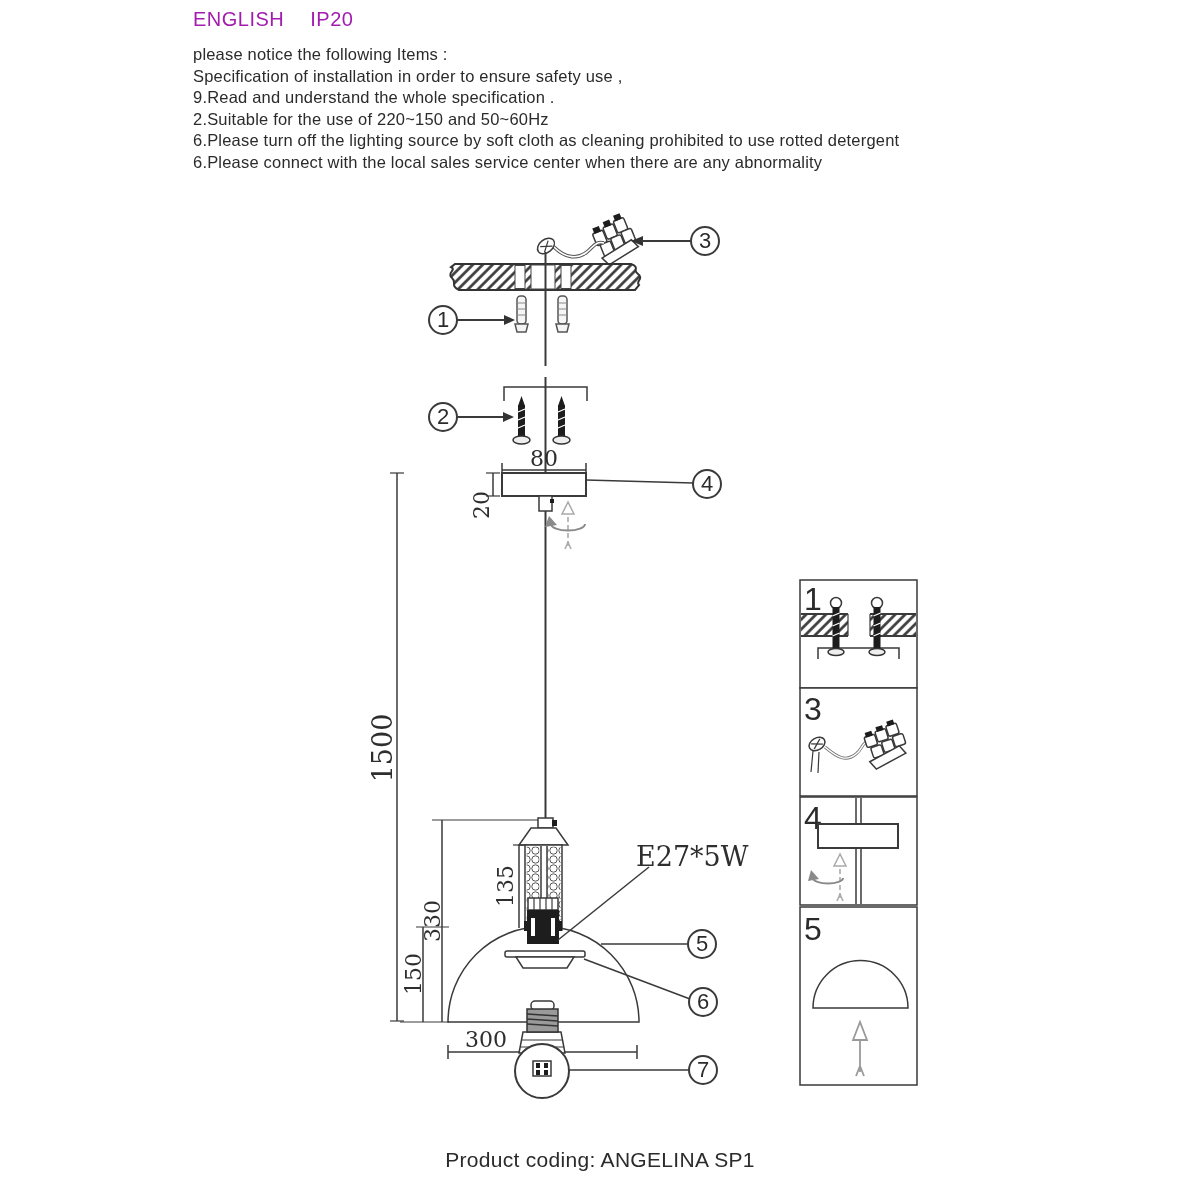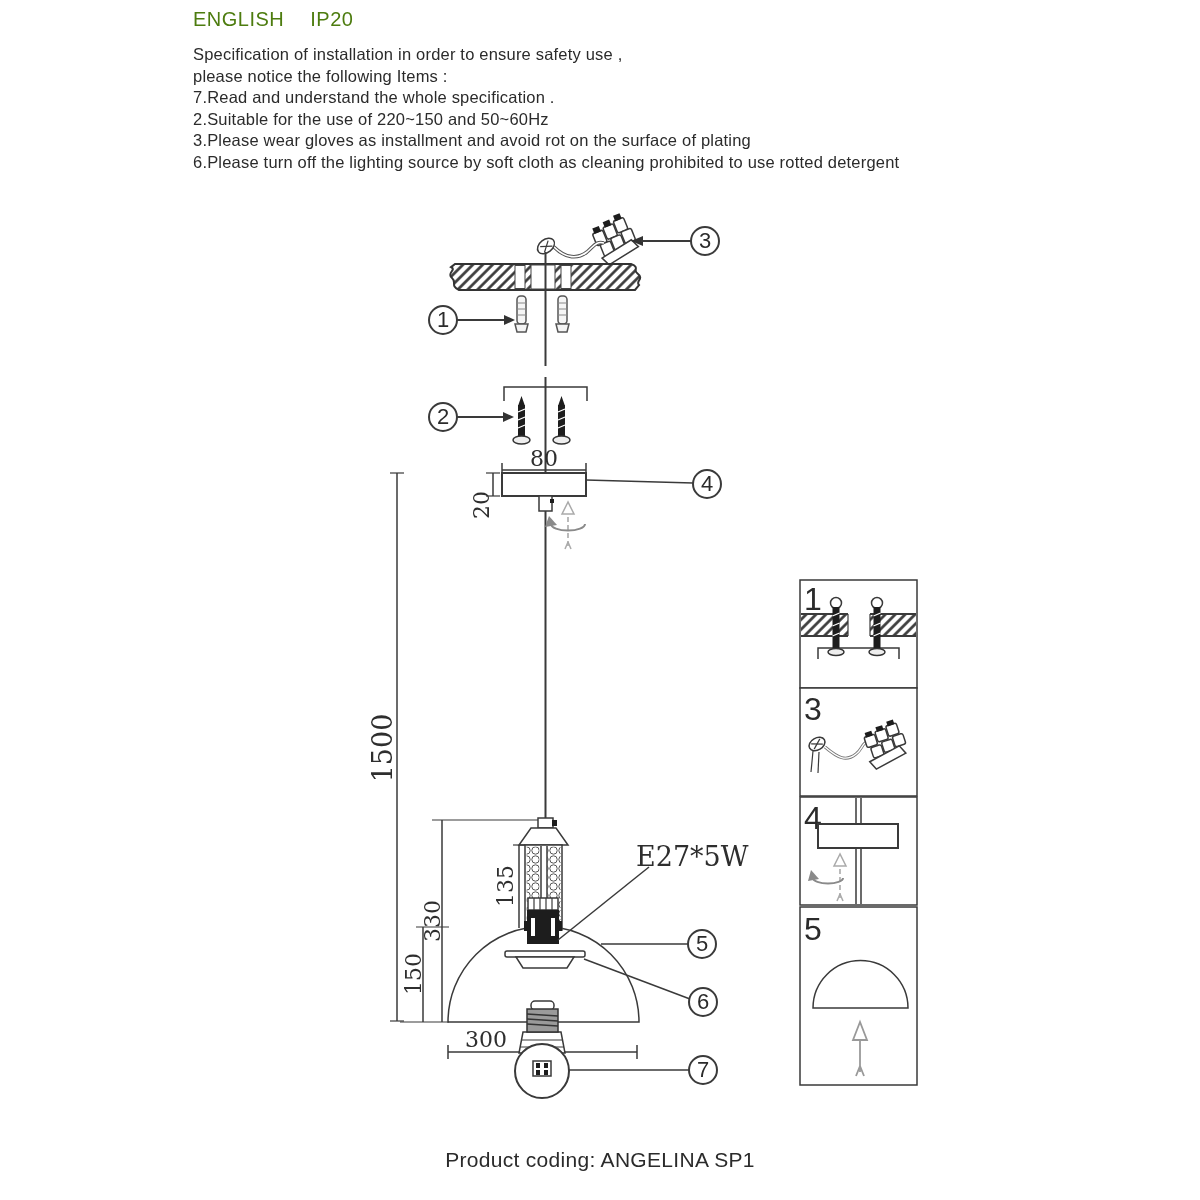--- a/index.html
+++ b/index.html
@@ -1,19 +1,19 @@
 <!DOCTYPE html>
 <html><head>
 <meta charset="utf-8">
 <style>
   html,body{margin:0;padding:0;}
   body{width:1200px;height:1200px;background:#ffffff;position:relative;
        font-family:"Liberation Sans", sans-serif;color:#2d2d2d;overflow:hidden;}
   .page{position:absolute;inset:0;}
-  .hdr{position:absolute;left:193px;top:8px;font-size:20px;color:#4d7c0f;letter-spacing:.5px;}
+  .hdr{position:absolute;left:193px;top:8px;font-size:20px;color:#a21caf;letter-spacing:.5px;}
   .hdr .gap{display:inline-block;width:26px;}
   .spec{position:absolute;left:193px;top:44px;font-size:16.5px;line-height:21.6px;color:#2b2b2b;letter-spacing:.2px;white-space:nowrap;}
   .footer{position:absolute;left:0;top:1148px;width:1200px;text-align:center;font-size:21px;color:#2b2b2b;letter-spacing:.3px;}
   svg{position:absolute;left:0;top:0;}
   
   .ln{stroke:#3a3a3a;stroke-width:1.5;fill:none;}
   .ln2{stroke:#3a3a3a;stroke-width:2;fill:none;}
   .thin{stroke:#3a3a3a;stroke-width:1.2;fill:none;}
   .shape{stroke:#3a3a3a;stroke-width:1.5;fill:#ffffff;}
   .shape2{stroke:#3a3a3a;stroke-width:2;fill:#ffffff;}
@@ -26,26 +26,26 @@
 </head>
 <body>
 
 <div class="page">
 
   <div class="hdr">
     <span>ENGLISH</span><span class="gap"></span><span>IP20</span>
   </div>
 
   <div class="spec">
+    <div>please notice the following Items :</div>
     <div>Specification of installation in order to ensure safety use ,</div>
-    <div>please notice the following Items :</div>
-    <div>7.Read and understand the whole specification .</div>
+    <div>9.Read and understand the whole specification .</div>
     <div>2.Suitable for the use of 220~150 and 50~60Hz</div>
-    <div>3.Please wear gloves as installment and avoid rot on the surface of plating</div>
     <div>6.Please turn off the lighting source by soft cloth as cleaning prohibited to use rotted detergent</div>
+    <div>6.Please connect with the local sales service center when there are any abnormality</div>
   </div>
 
   <svg width="1200" height="1200" viewBox="0 0 1200 1200">
     <defs>
       <pattern id="hatch" patternUnits="userSpaceOnUse" width="7" height="7" patternTransform="rotate(45)">
         <rect width="7" height="7" fill="#ffffff"></rect>
         <line x1="3.5" y1="0" x2="3.5" y2="7" stroke="#333333" stroke-width="2.6"></line>
       </pattern>
       <pattern id="mesh" patternUnits="userSpaceOnUse" width="9" height="9">
         <circle cx="4.5" cy="4.5" r="3.7" fill="none" stroke="#555555" stroke-width="1"></circle>

